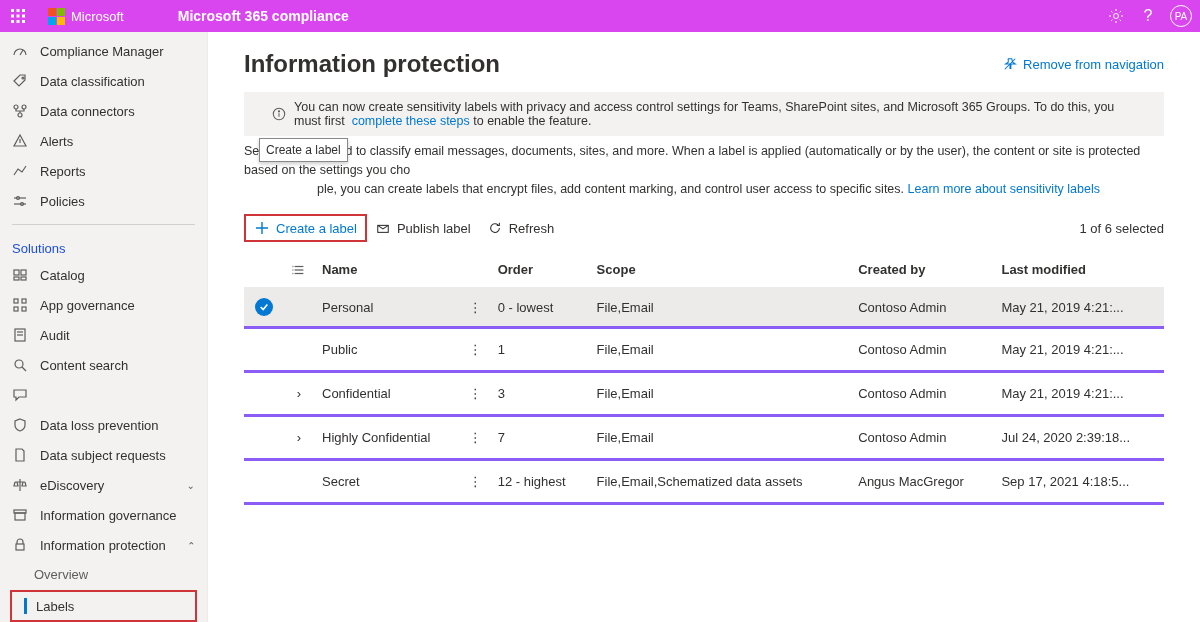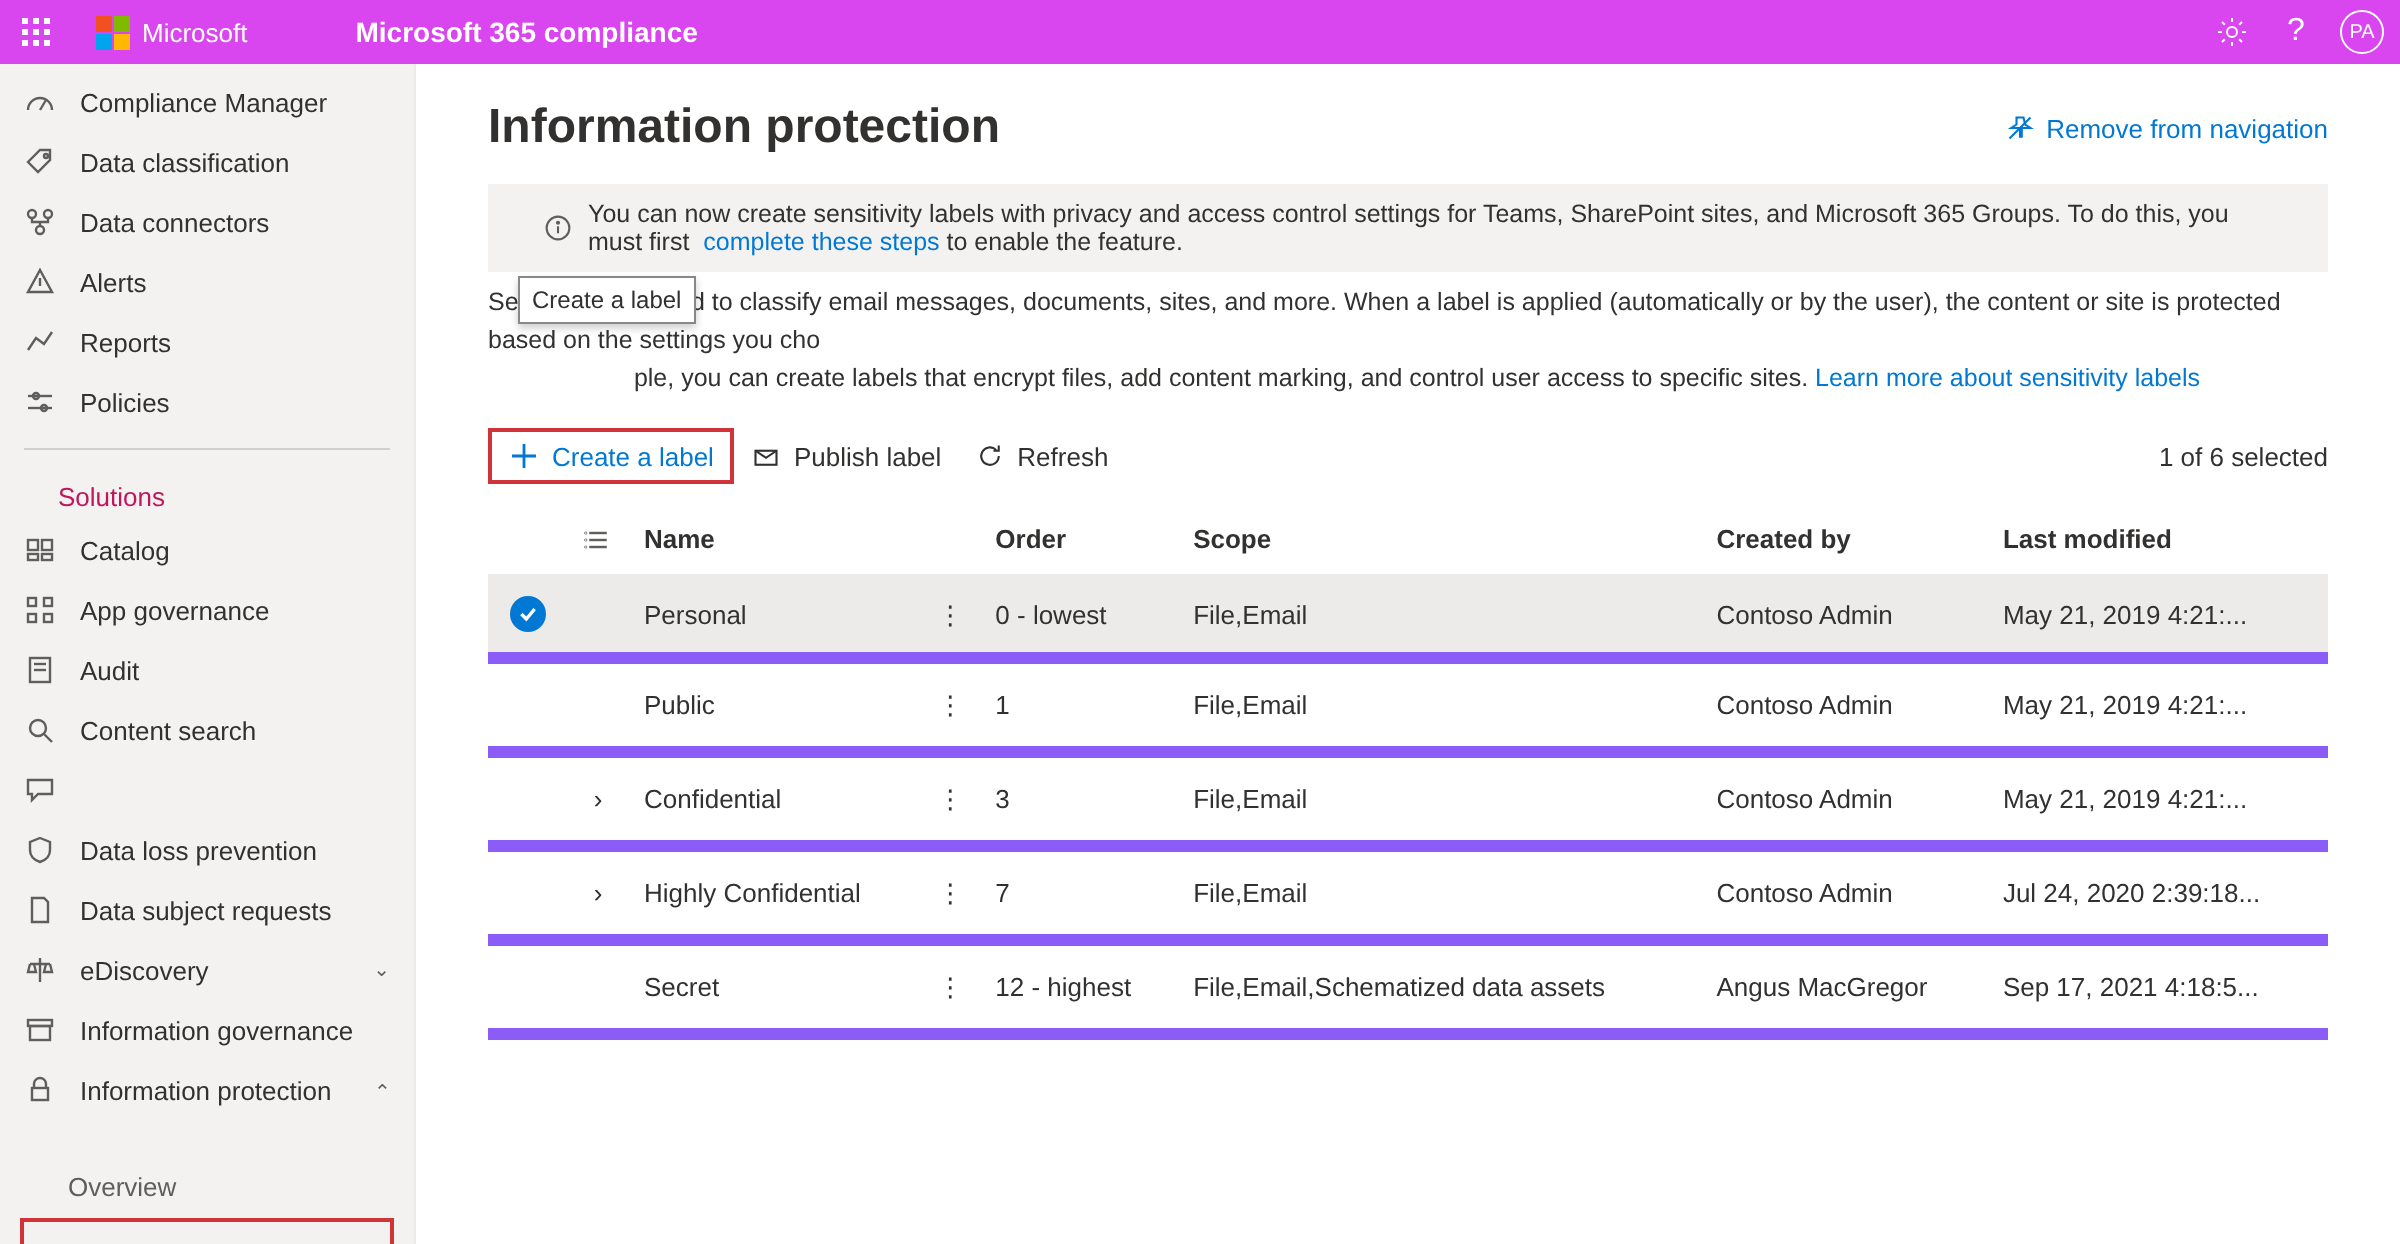--- a/index.html
+++ b/index.html
@@ -16,25 +16,25 @@
   .topbar .spacer { flex:1; }
   .topbar .icon-btn { width:32px; height:32px; display:flex; align-items:center; justify-content:center; cursor:pointer; }
   .topbar .avatar { width:22px; height:22px; border:1px solid #fff; border-radius:50%; display:flex; align-items:center; justify-content:center; font-size:10px; margin-left:6px; }
 
   .shell { display:flex; height: calc(100% - 32px); }
   .sidebar { width: 208px; background:#f3f2f1; border-right:1px solid #edebe9; overflow-y:auto; padding-top:4px; }
   .nav-item { display:flex; align-items:center; height:30px; padding:0 12px; cursor:pointer; color:#323130; }
   .nav-item .nav-icon { width:16px; height:16px; margin-right:12px; display:flex; align-items:center; justify-content:center; color:#605e5c; }
   .nav-item .chev { margin-left:auto; color:#605e5c; font-size:10px; }
   .nav-item.expanded .chev { transform: rotate(180deg); }
-  .nav-sub { padding-left: 34px; height:28px; display:flex; align-items:center; cursor:pointer; color:#605e5c; font-size:13px; position:relative;margin-top:19px; }
+  .nav-sub { padding-left: 34px; height:28px; display:flex; align-items:center; cursor:pointer; color:#605e5c; font-size:13px; position:relative; }
   .nav-sub.selected { color:#323130; }
   .nav-sub.selected::before { content:""; position:absolute; left:22px; top:6px; bottom:6px; width:3px; background:#0078d4; }
   .nav-divider { height:1px; background:#d2d0ce; margin:8px 12px; }
-  .nav-header { padding:8px 12px 4px; font-size:13px; color:#be185d; font-weight:400;margin-left:17px; }
+  .nav-header { padding:8px 12px 4px; font-size:13px; color:#1d4ed8; font-weight:400; }
   .nav-highlight-box { border:2px solid #d13438; margin:2px 10px; padding-left:0; }
   .nav-highlight-box .nav-sub { padding-left:24px; }
   .nav-highlight-box .nav-sub.selected::before{ left:12px; }
 
   .main { flex:1; padding: 18px 36px; overflow:auto; position:relative; }
   .page-head { display:flex; align-items:center; margin-bottom:14px; }
   .page-title { font-size:24px; font-weight:600; }
   .page-head .spacer { flex:1; }
   .remove-nav { color:#0078d4; display:flex; align-items:center; gap:6px; cursor:pointer; font-size:13px; }
   .info-bar { background:#f3f2f1; padding:8px 28px; display:flex; align-items:center; gap:8px; font-size:12.5px; color:#323130; margin-bottom:6px; }
@@ -46,21 +46,21 @@
   .toolbar { display:flex; align-items:center; padding:6px 0; margin-bottom:4px; }
   .tb-btn { display:flex; align-items:center; gap:6px; padding:4px 8px; cursor:pointer; font-size:13px; color:#323130; }
   .tb-btn .tb-icon { width:16px; height:16px; display:flex; align-items:center; justify-content:center; color:#0078d4; }
   .tb-btn.primary { color:#0078d4; }
   .tb-highlight { border:2px solid #d13438; display:inline-flex; }
   .toolbar .spacer { flex:1; }
   .sel-count { font-size:13px; color:#323130; }
 
   table.data { width:100%; border-collapse:collapse; }
   table.data th { text-align:left; font-weight:600; font-size:13px; padding:10px 8px; border-bottom:1px solid #edebe9; color:#323130; }
-  table.data td { padding:10px 8px; border-bottom:6px solid #8b5cf6; font-size:13px; color:#323130; }
+  table.data td { padding:10px 8px; border-bottom:3px solid #8b5cf6; font-size:13px; color:#323130; }
   table.data tr.row-selected { background:#edebe9; }
   .check { width:18px; height:18px; border-radius:50%; display:inline-flex; align-items:center; justify-content:center; }
   .check.on { background:#0078d4; color:#fff; }
   .expand-cell { width:24px; color:#605e5c; text-align:center; }
   .more-cell { width:24px; color:#0078d4; text-align:center; cursor:pointer; }
   th.col-check, td.col-check { width:40px; text-align:center; }
   th.col-list-icon { width:30px; }
 
   svg { display:block; }
 </style>

